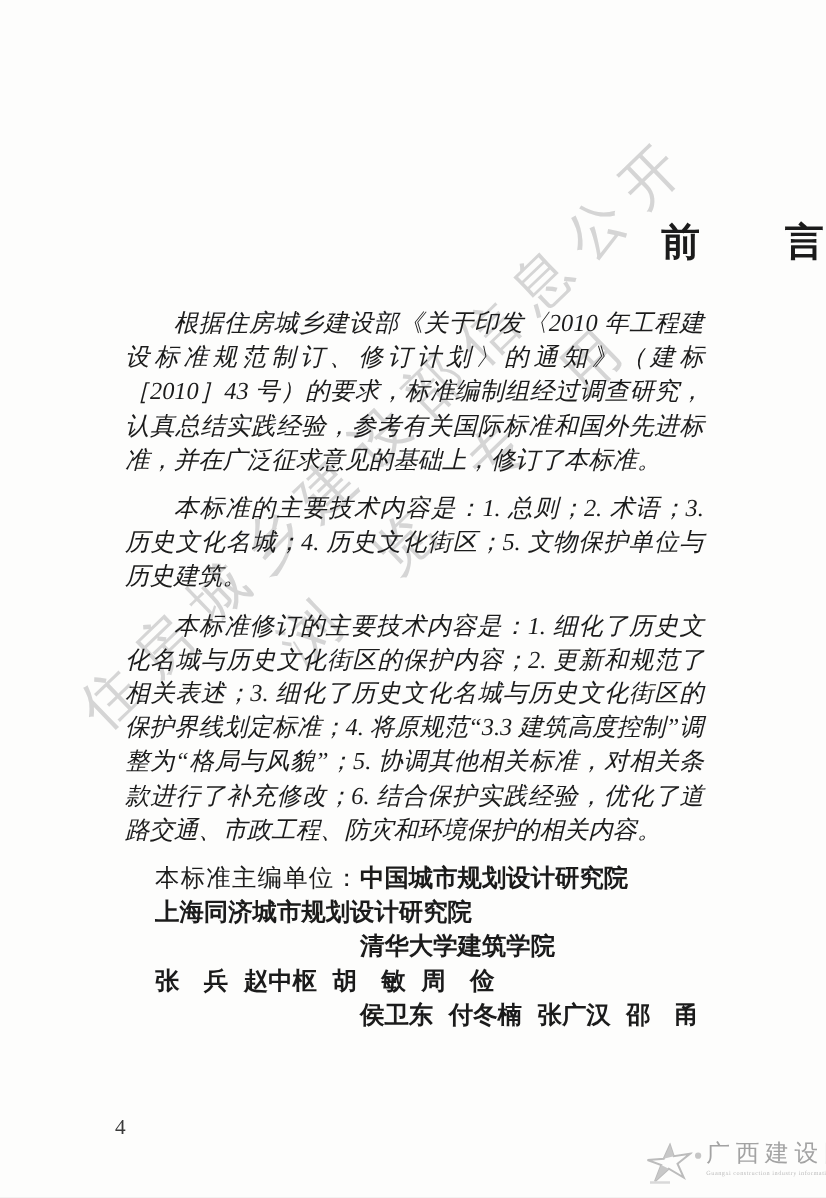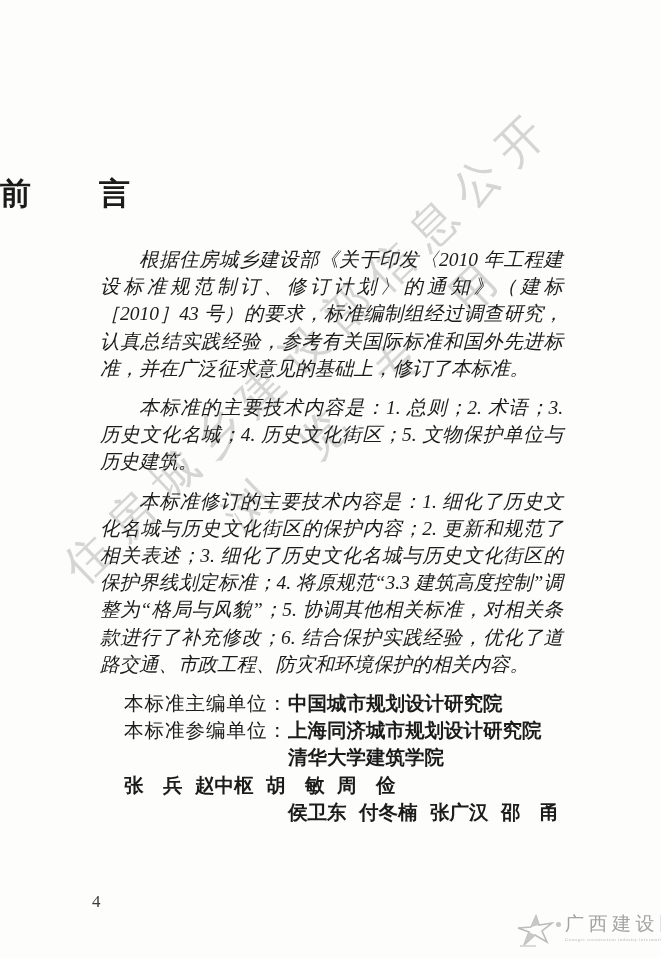--- a/index.html
+++ b/index.html
@@ -33,21 +33,21 @@
     font-size:46px;
     letter-spacing:58px;
     margin-top:12px;
     padding-left:58px; 
     white-space:nowrap;
   }
   
   .doc-title {
     position:absolute;
     top:152px; left:0; right:0;
-    text-align:left;
+    text-align:right;
     font-size:31px;
     font-weight:bold;
     letter-spacing:2px;
     z-index:2;
   }
   
   .content {
     position:absolute;
     left:88px; top:234px;
     width:487px;
@@ -135,21 +135,20 @@
     <p class="body-par">本标准修订的主要技术内容是：1. 细化了历史文化名城与历史文化街区的保护内容；2. 更新和规范了相关表述；3. 细化了历史文化名城与历史文化街区的保护界线划定标准；4. 将原规范“3.3 建筑高度控制”调整为“格局与风貌”；5. 协调其他相关标准，对相关条款进行了补充修改；6. 结合保护实践经验，优化了道路交通、市政工程、防灾和环境保护的相关内容。</p>
 
     <div class="credits">
 
       <div class="credit-row">
         <span class="credit-label spread">本标准主编单位：</span>
         <span class="credit-value">中国城市规划设计研究院</span>
       </div>
 
       <div class="credit-row">
-        <span class="credit-label spread">本标准参编单位：</span>
         <span class="credit-value">上海同济城市规划设计研究院</span>
       </div>
       <div class="credit-row">
         <span class="credit-label"></span>
         <span class="credit-value">清华大学建筑学院</span>
       </div>
       <div class="credit-row">
         <span class="credit-label"></span>
       </div>
 

